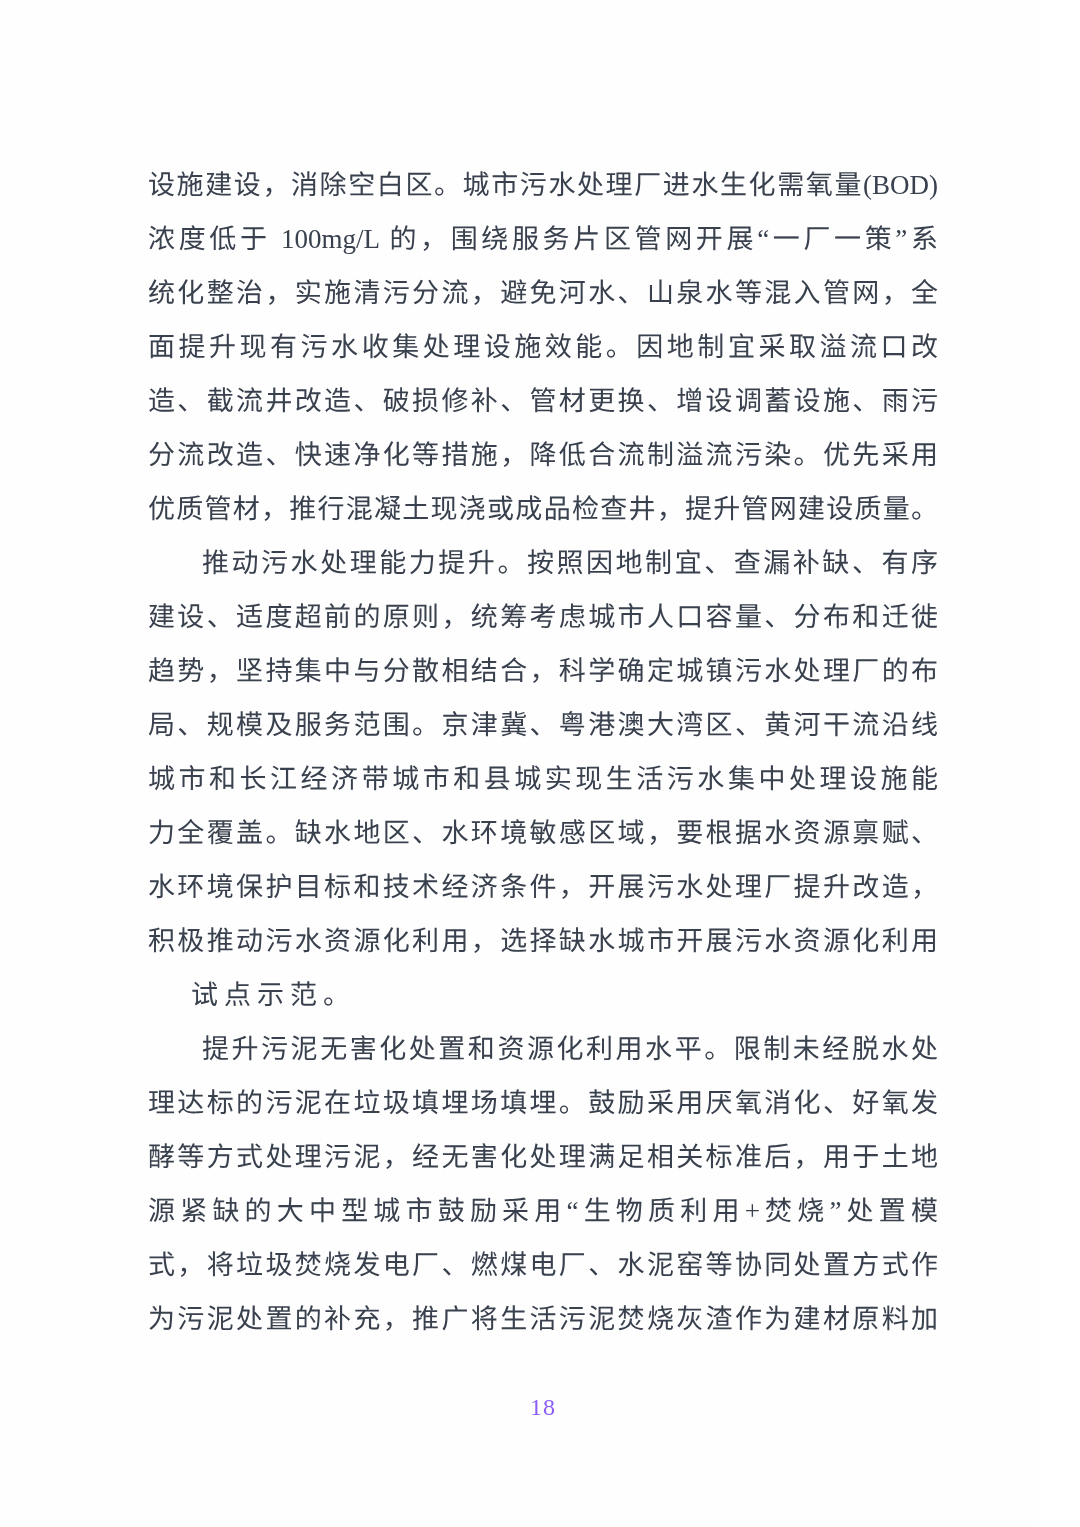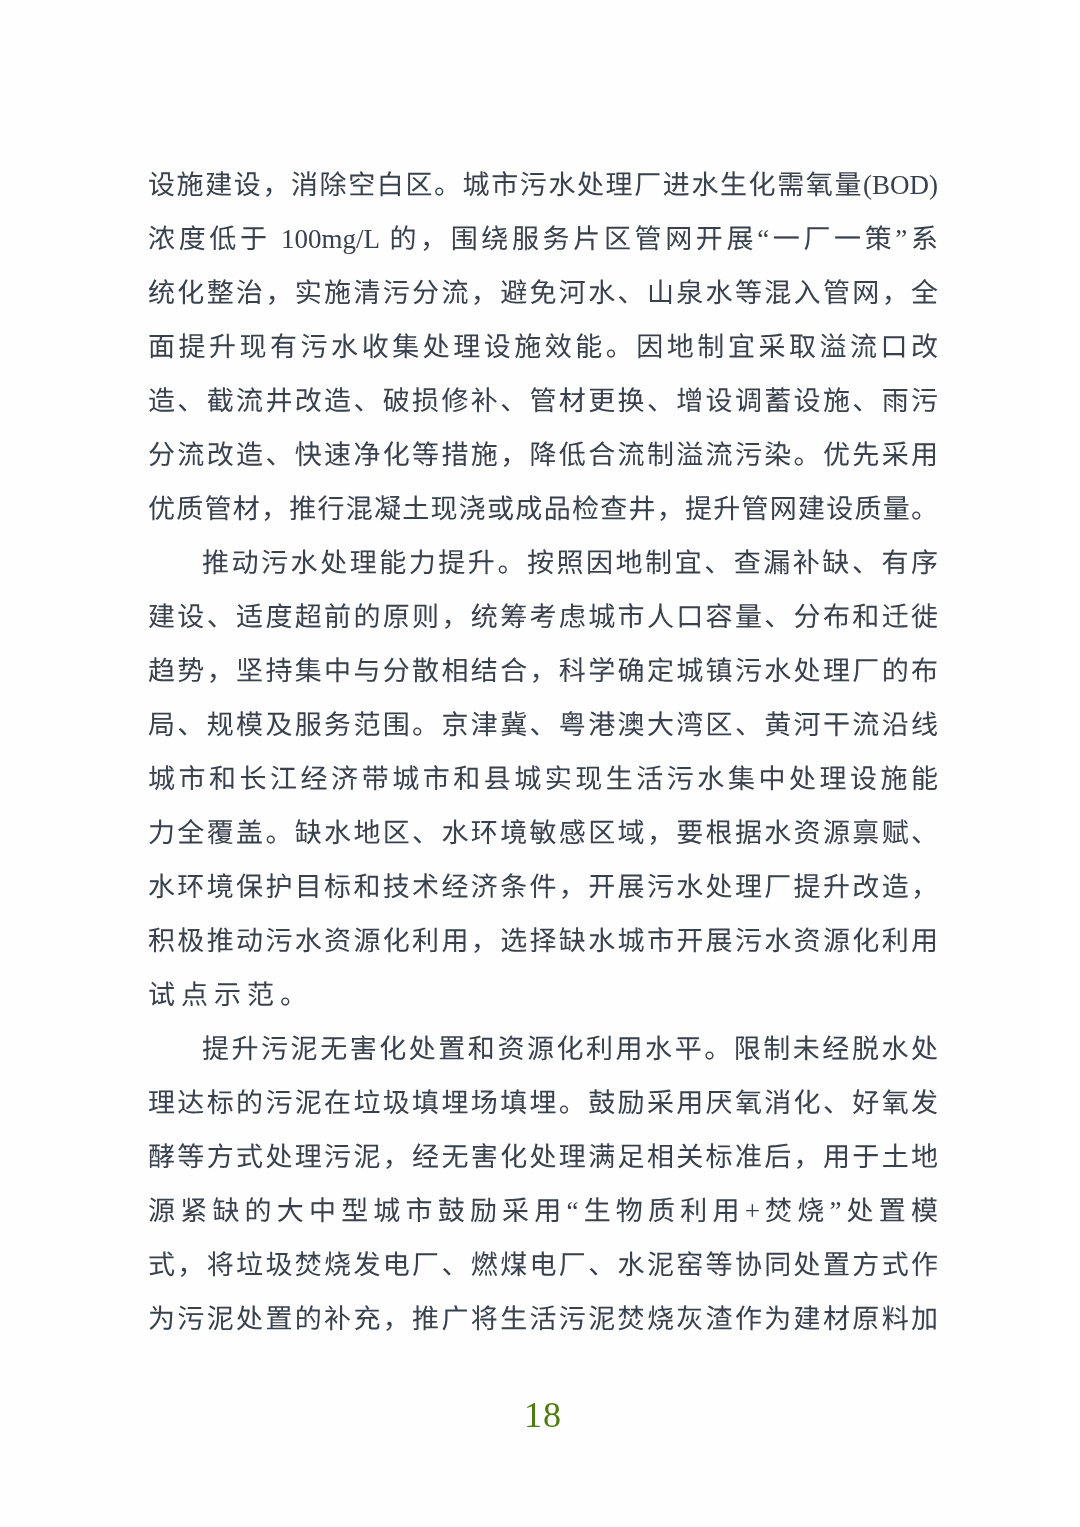--- a/index.html
+++ b/index.html
@@ -34,32 +34,33 @@
     text-align-last: justify;
     overflow: visible;
   }
   .line.indent {
     text-indent: 2em;
   }
   .line.plain {
     text-align: right;
     text-align-last: left;
     letter-spacing: 6px;
+    margin-left: 43px;
   }
   .footer {
     position: absolute;
     left: 148px;
     top: 1394px;
     width: 790px;
     text-align: center;
   }
   .page-number {
-    font-size: 36px;
+    font-size: 24px;
     letter-spacing: 1px;
-    color: #4d7c0f;
+    color: #8b5cf6;
   }
 </style>
 </head>
 <body>
 
 <div class="page" style="color: rgb(57, 65, 78); background: rgb(254, 254, 254);">
   <div class="text-block" id="text-block">
       <div class="line">设施建设，消除空白区。城市污水处理厂进水生化需氧量(BOD)</div>
       <div class="line">浓度低于 100mg/L 的，围绕服务片区管网开展“一厂一策”系</div>
       <div class="line">统化整治，实施清污分流，避免河水、山泉水等混入管网，全</div>

